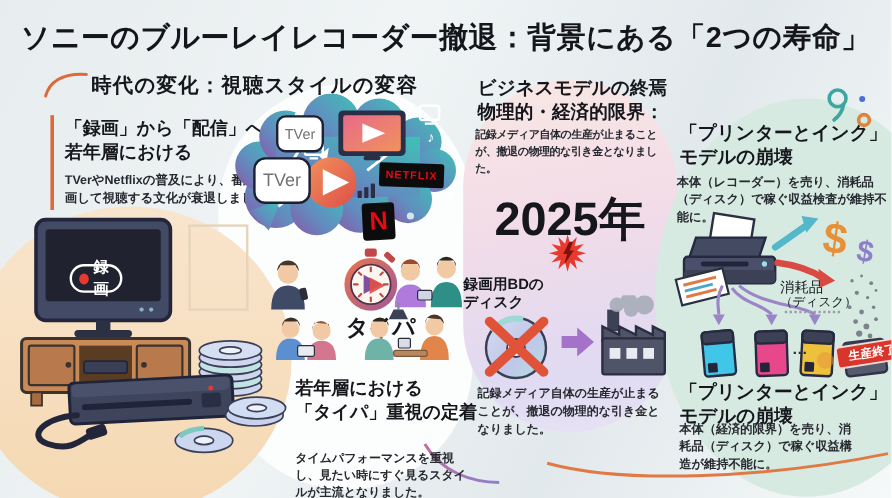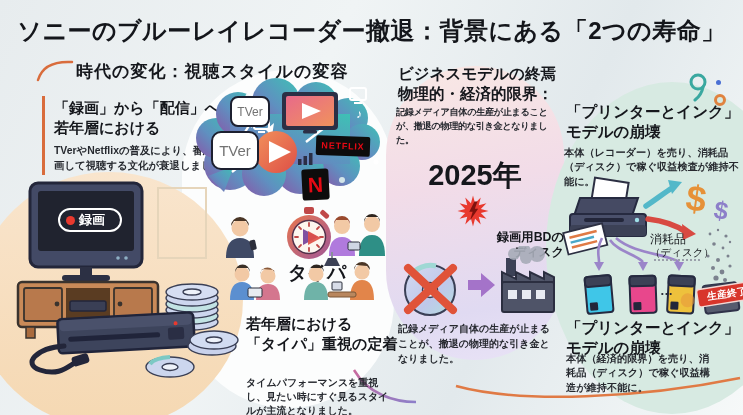--- a/index.html
+++ b/index.html
@@ -14,35 +14,35 @@
 .blob-mid{left:386px;top:66px;width:178px;height:294px;border-radius:89px;
  background:linear-gradient(170deg,#f9e8e4 0%,#f2dce8 40%,#e0daf2 80%,#e9e3f6 100%)}
 .blob-mint{left:546px;top:82px;width:252px;height:332px;border-radius:50%;background:#d7eae2}
 .title{left:0;top:15px;width:743px;text-align:center;font-size:24px;font-weight:900;
  letter-spacing:.5px;color:#14161b}
 .sec-title{left:76px;top:60px;font-size:17px;font-weight:900;letter-spacing:1px}
 .block{border-left:3px solid #d96c3c;padding:2px 0 2px 9px}
 .h-lg{font-size:15px;font-weight:900;line-height:1.3}
 .h-md{font-size:15.5px;font-weight:900;line-height:1.32}
 .body-txt{font-weight:700;color:#26292f;line-height:1.45}
-.tv-pill{left:58px;top:208px;width:64px;height:24px;border:2.5px solid #fff;border-radius:13px;
+.tv-pill{left:58px;top:220px;width:44px;height:24px;border:2.5px solid #fff;border-radius:13px;
  display:flex;align-items:center;gap:4px;padding-left:6px}
 .tv-pill .dot{width:9px;height:9px;border-radius:50%;background:#e8392e}
 .tv-pill span{color:#fff;font-size:13px;font-weight:900}
 .tver{background:#fff;border:2.5px solid #1d2030;color:#737373;font-weight:400;
  display:flex;align-items:center;justify-content:center}
 .nflx-bar{left:316px;top:136px;width:54px;height:20px;background:#0d0c0c;color:#e50914;
  font-size:9px;font-weight:900;letter-spacing:.8px;display:flex;align-items:center;
  justify-content:center;transform:rotate(2deg);border-radius:2px}
 .nflx-n{left:302px;top:169px;width:27px;height:31px;background:#0d0c0c;color:#e50914;
  font-size:21px;font-weight:900;display:flex;align-items:center;justify-content:center;
  transform:rotate(-3deg);border-radius:3px}
 .taipa{left:288px;top:260px;font-size:19px;font-weight:900}
-.year{left:386px;top:156px;width:178px;text-align:center;font-size:29px;font-weight:900}
-.event{left:386px;top:230px;width:178px;text-align:right;font-size:12.3px;font-weight:900;line-height:1.25}
+.year{left:386px;top:156px;width:178px;text-align:center;font-size:39px;font-weight:900}
+.event{left:386px;top:230px;width:178px;text-align:left;font-size:12.3px;font-weight:900;line-height:1.25}
 .dollar1{left:686px;top:178px;font-size:36px;font-weight:900;color:#e69138;transform:rotate(8deg)}
 .dollar2{left:714px;top:196px;font-size:25px;font-weight:900;color:#8d7fc9;transform:rotate(10deg)}
 .consum{left:650px;top:232px;width:64px;text-align:left;font-weight:400;line-height:1.2}
 .consum .l1{font-size:12px}.consum .l2{font-size:10.5px}
 .dotted{left:654px;top:259px;width:46px;border-top:2px dotted #9aa0aa}
 .dots3{left:660px;top:283px;font-size:13px;font-weight:900;color:#2b2e3a;letter-spacing:1px}
 .banner{left:698px;top:286px;width:58px;height:16px;background:#d8352b;color:#fff;
  font-size:10px;font-weight:900;display:flex;align-items:center;justify-content:center;
  transform:rotate(-9deg);border-radius:2px;box-shadow:0 0 0 1.5px #f3d8d4}
 .ring{left:714px;top:94px;width:12px;height:12px;border-radius:50%;border:3px solid #e0833f}

